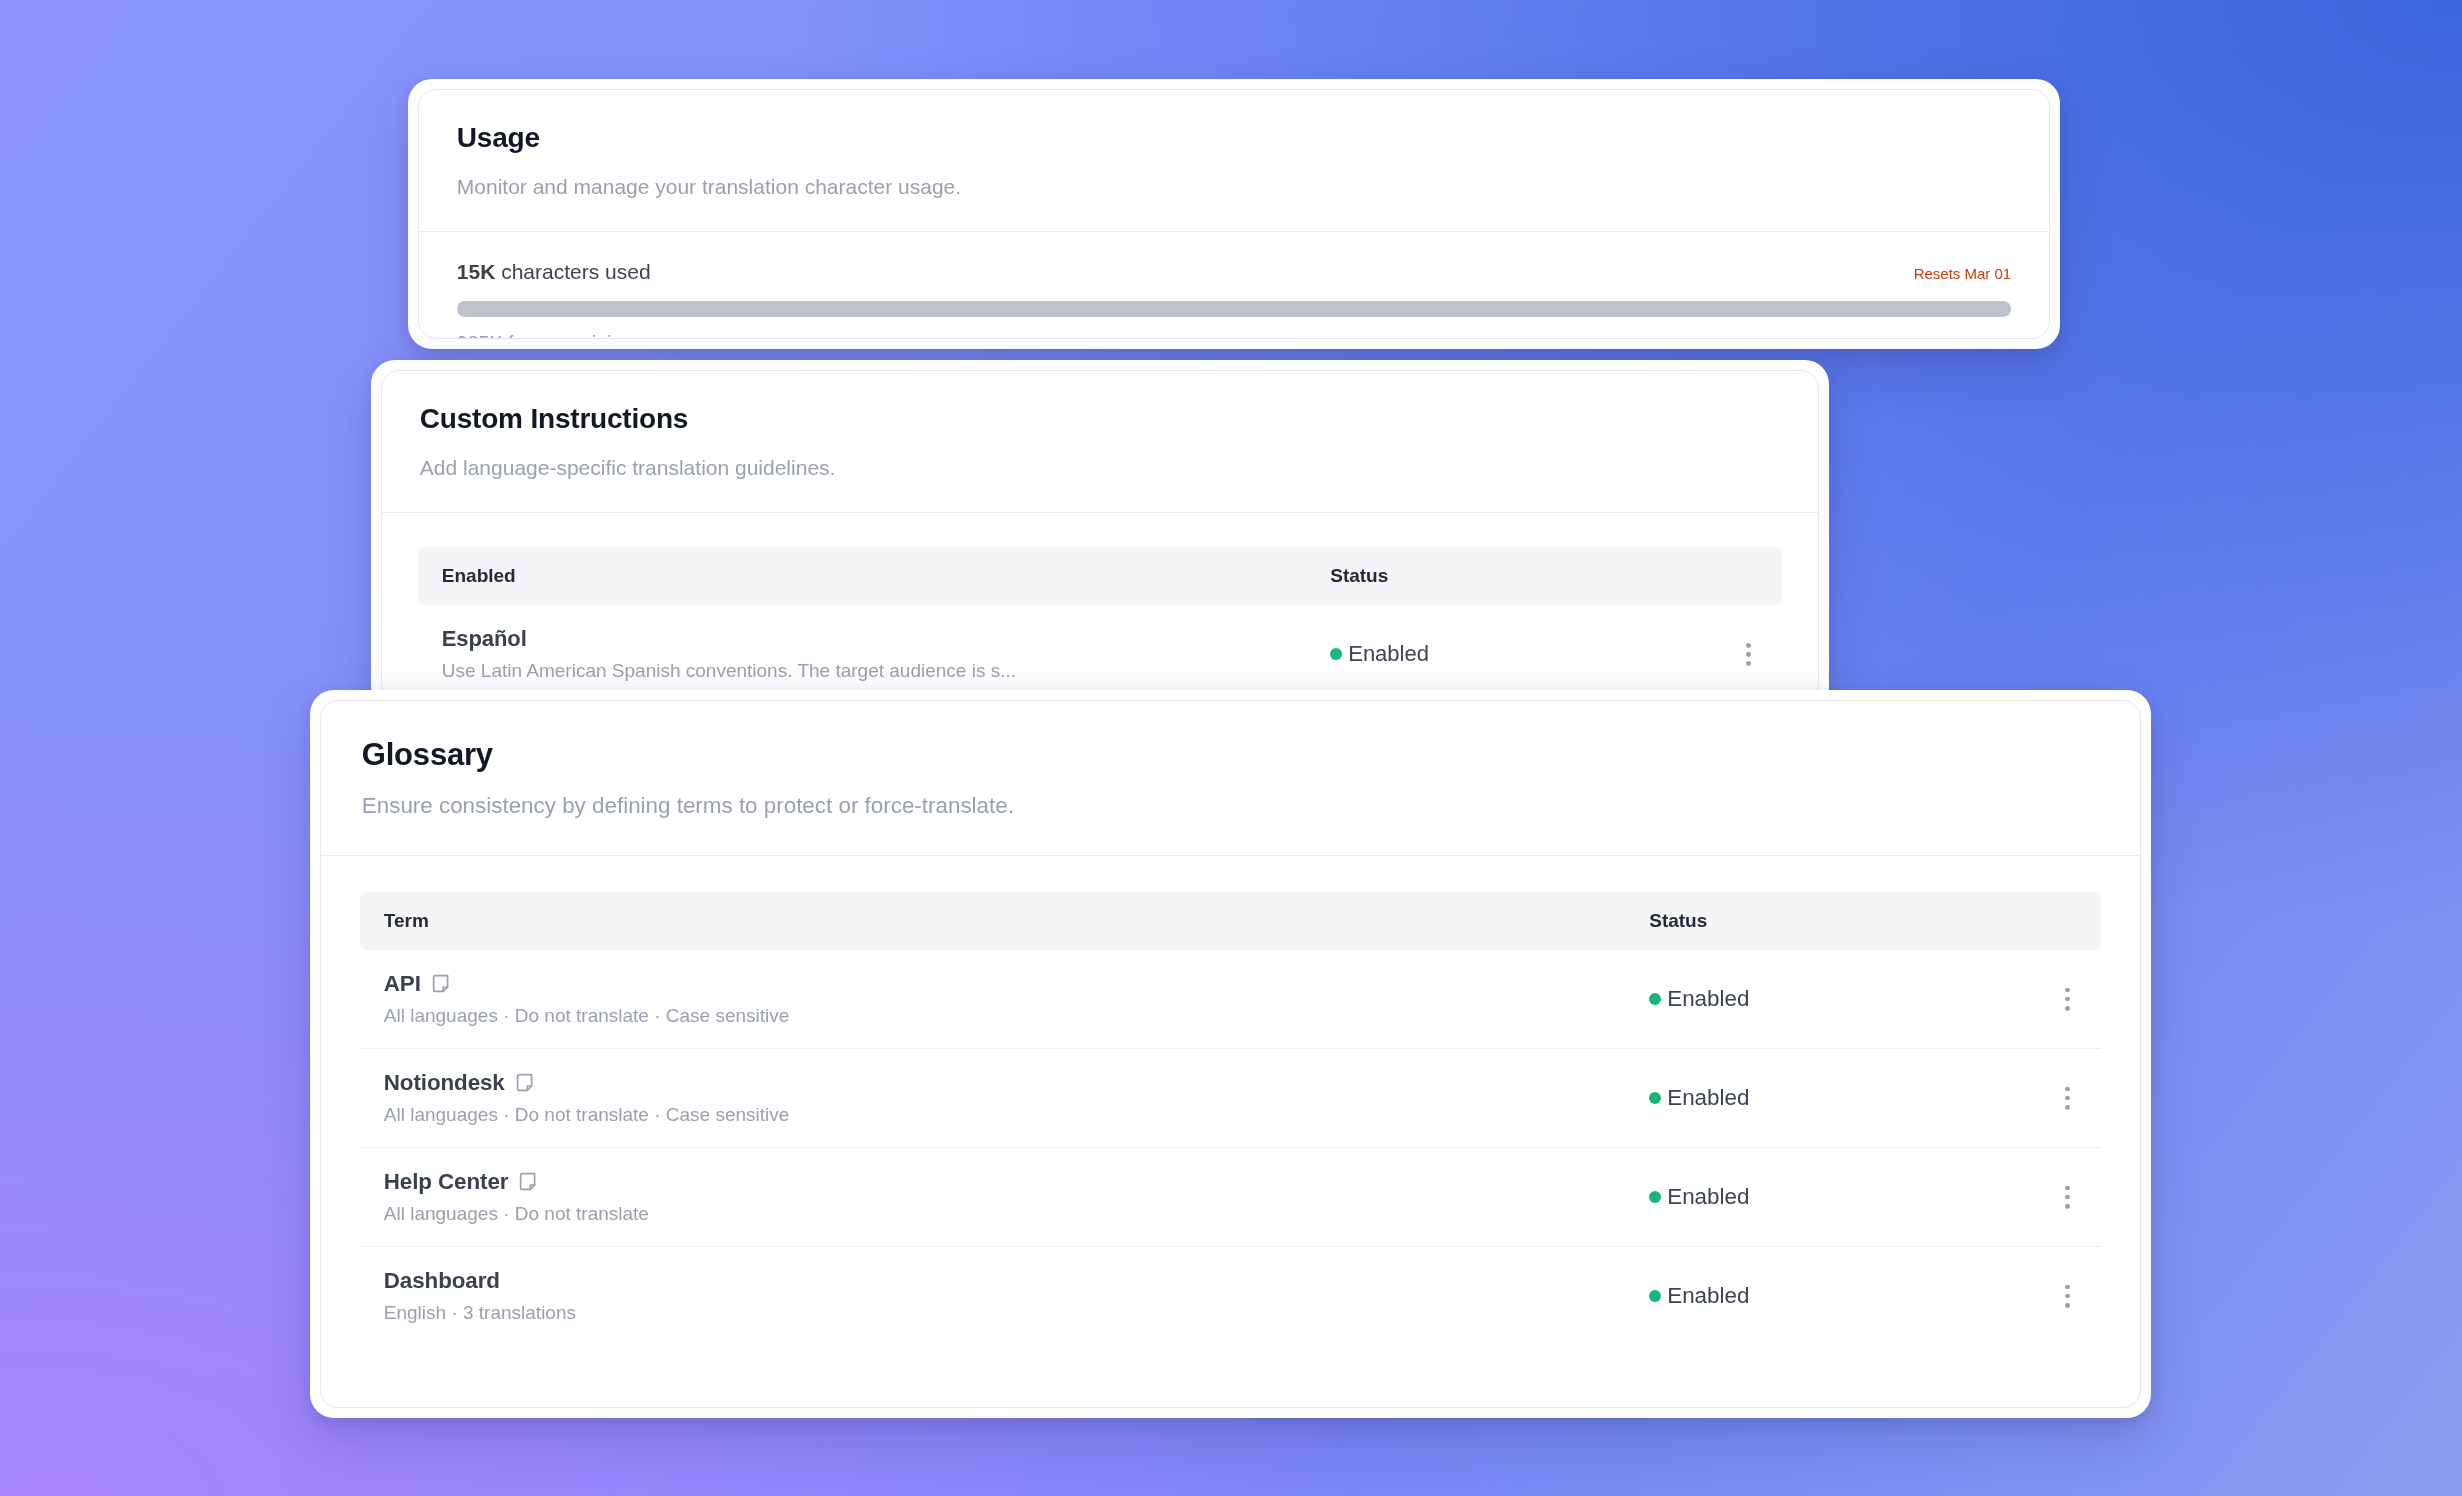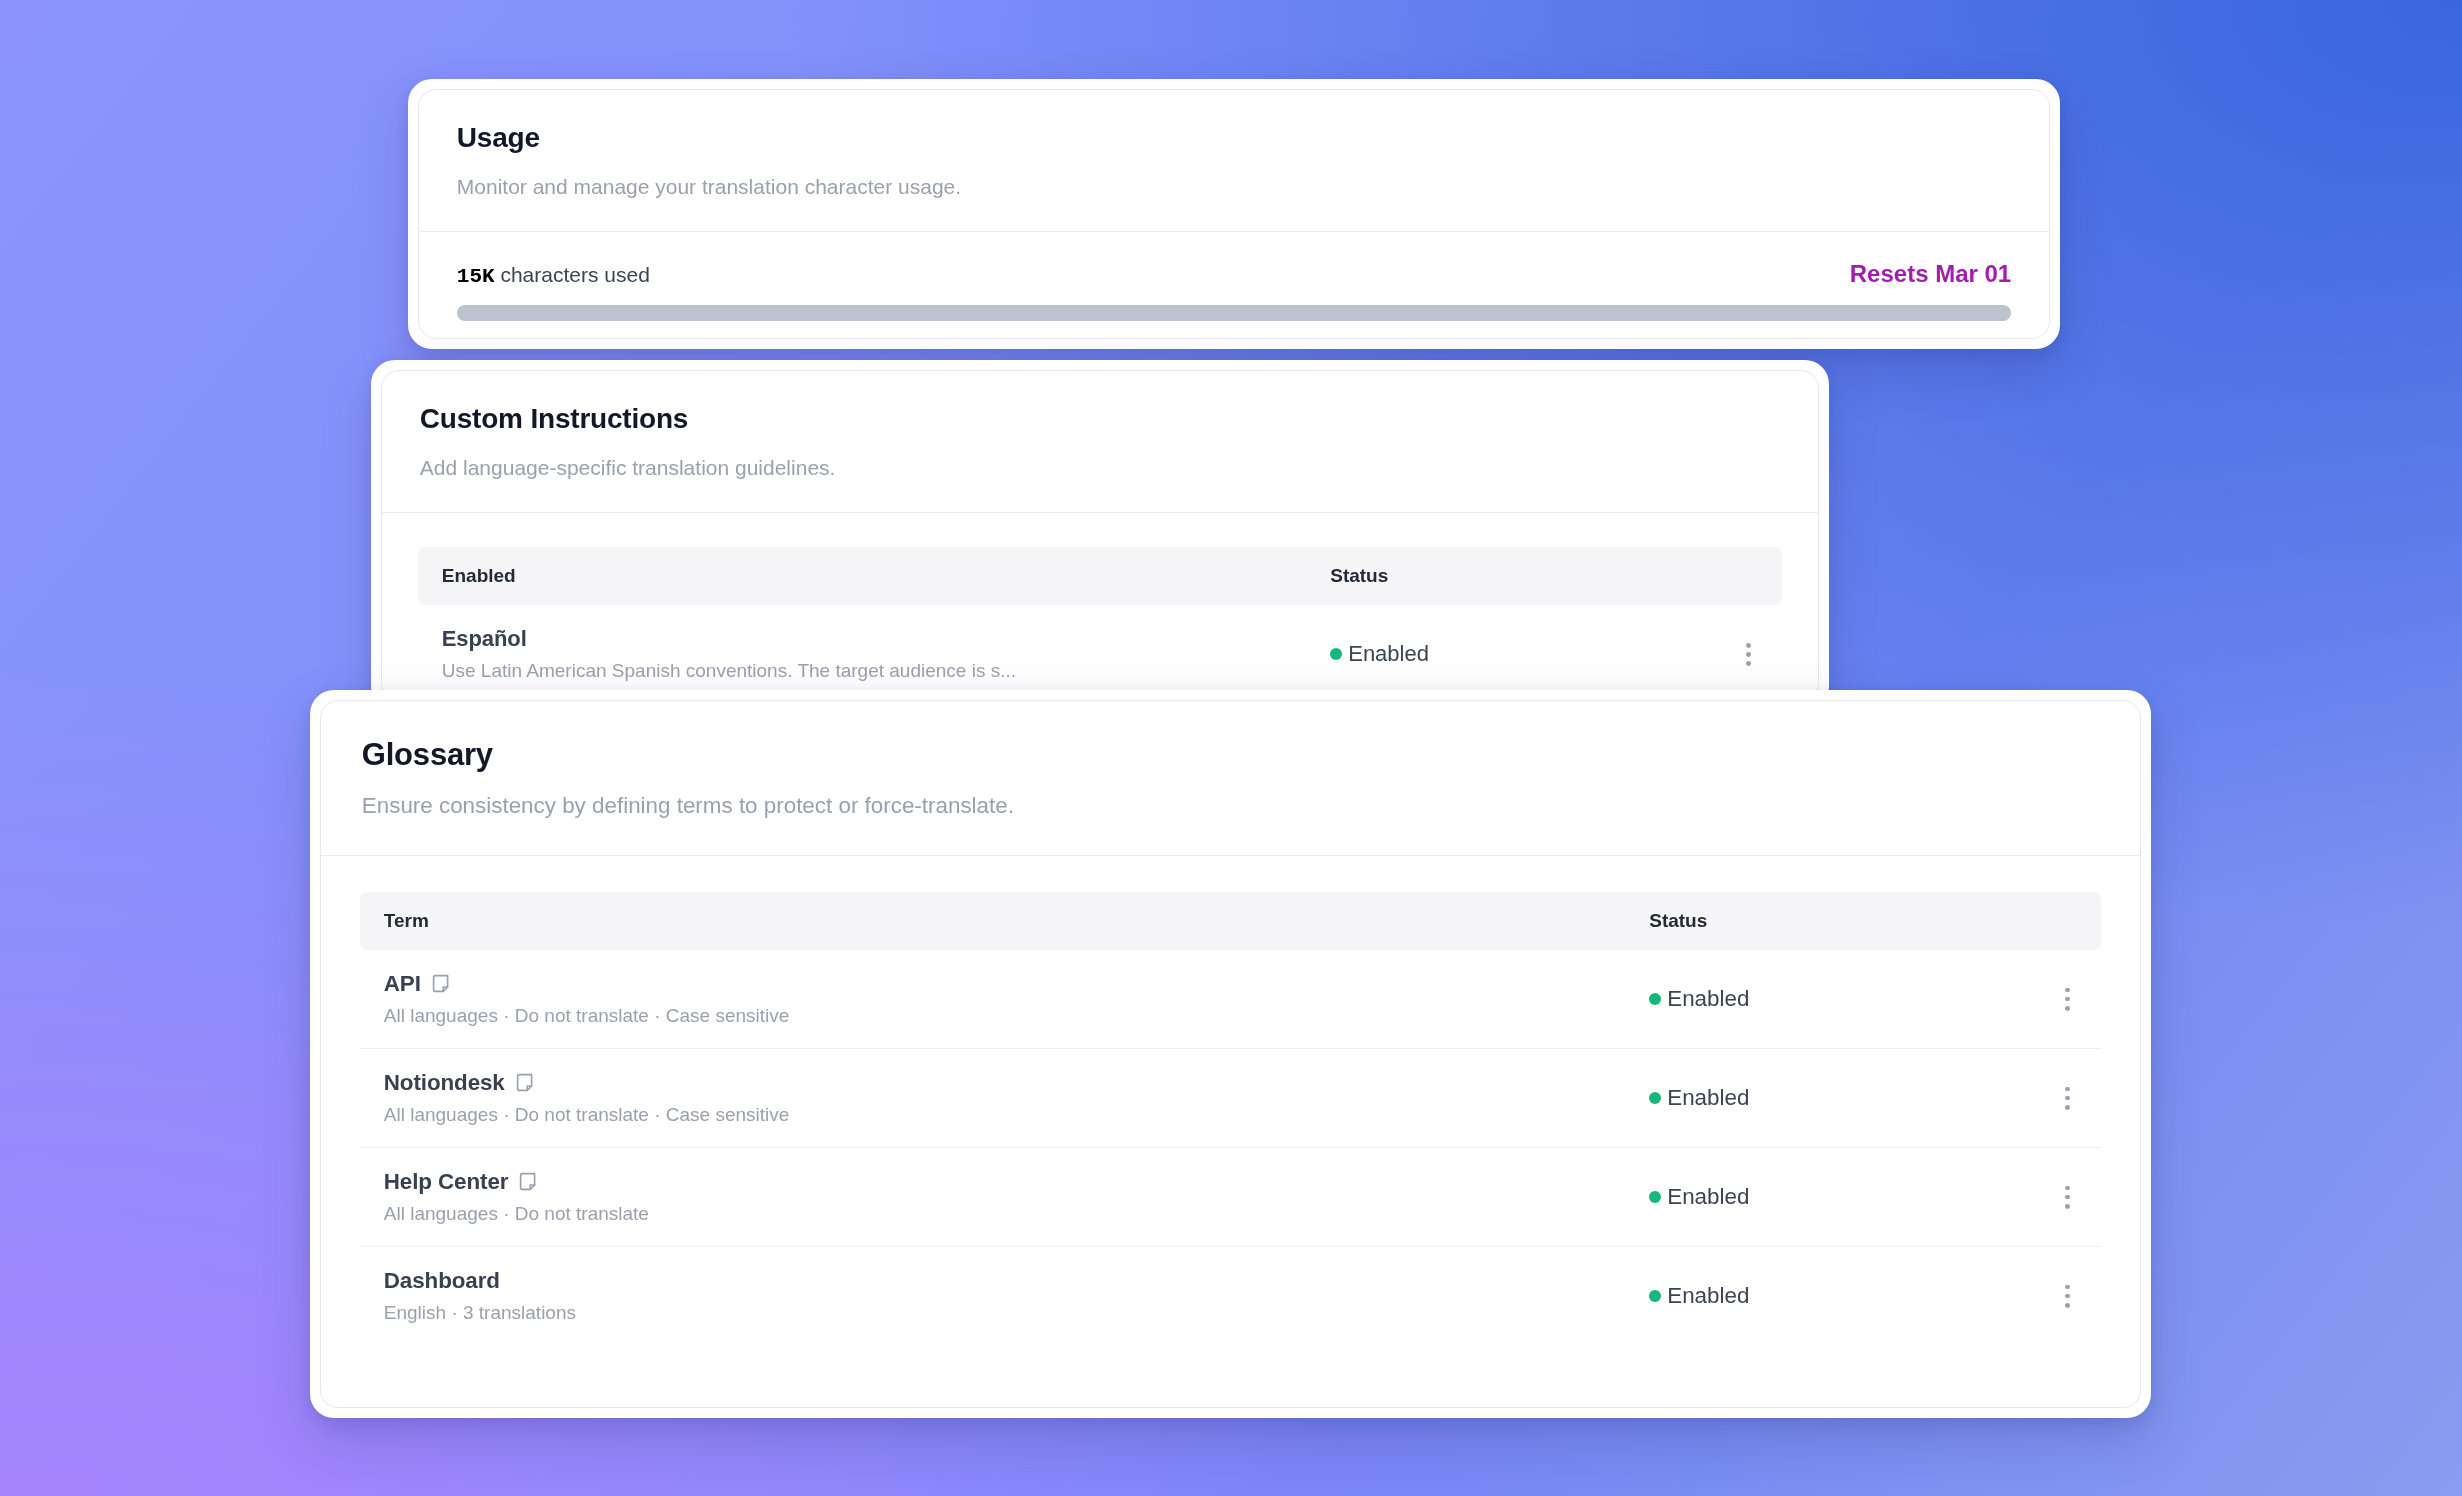--- a/index.html
+++ b/index.html
@@ -65,22 +65,22 @@
   #panel-glossary .card-sub { font-size: 22.4px; }
 
   
   .usage-body { padding: 28px 38px 0 38px; }
   .usage-row {
     display: flex;
     align-items: baseline;
     justify-content: space-between;
   }
   .usage-used { font-size: 21px; color: #3c4454; }
-  .usage-used b { font-weight: 700; color: #000000; font-family: Liberation Mono, monospace; }
-  .usage-reset { font-size: 24px; color: #a21caf; font-weight: bold; }
+  .usage-used b { font-weight: 700; color: #404040; }
+  .usage-reset { font-size: 15px; color: #c2410c; }
   .usage-bar {
     margin-top: 17px;
     height: 15.4px;
     border-radius: 699px;
     background: #bdc2ce;
     width: 100%;
   }
   .usage-remaining {
     margin-top: 15.4px;
     font-size: 19.6px;

